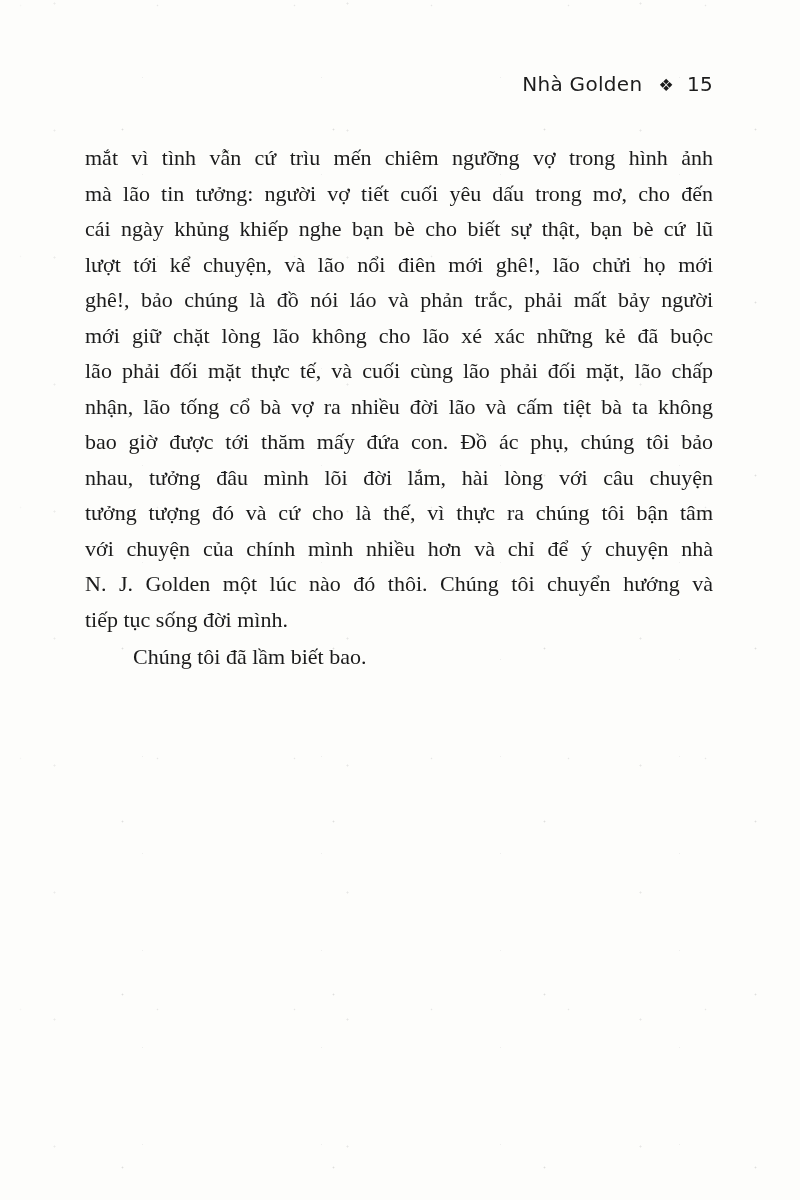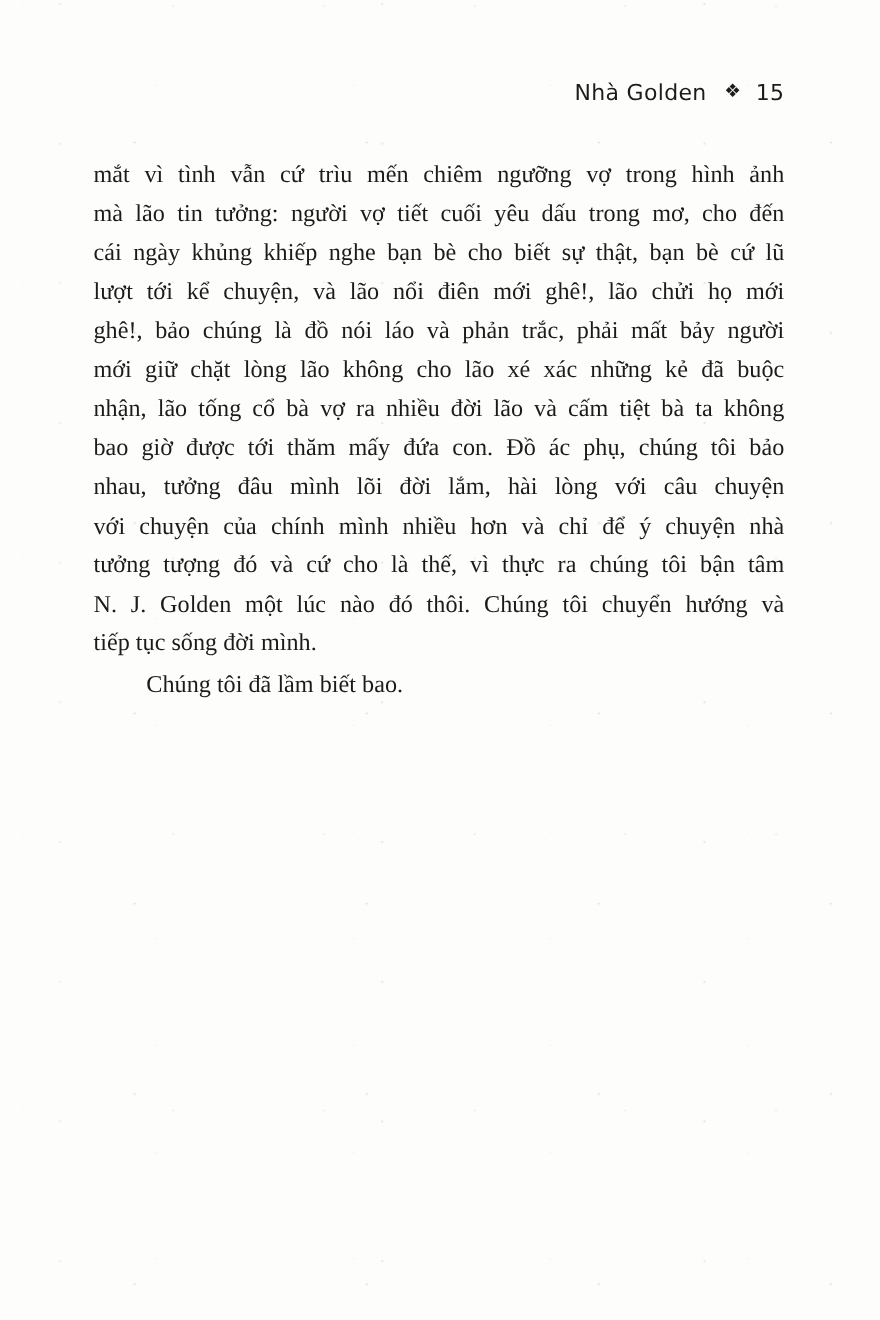--- a/index.html
+++ b/index.html
@@ -22,21 +22,21 @@
     background-size: 211px 173px, 137px 251px, 293px 127px, 179px 97px;
     background-position: 17px 43px, 89px 131px, 201px 67px, 53px 29px;
     overflow: hidden;
     color: #1b1b1b;
   }
   .running-header {
     position: absolute;
     top: 72px;
     right: 87px;
     display: flex;
-    align-items: center;
+    align-items: flex-end;
     font-family: "DejaVu Sans", "Liberation Sans", sans-serif;
     font-size: 20px;
     letter-spacing: 0.3px;
     color: #1c1c1c;
     white-space: nowrap;
   }
   .running-header .ornament {
     font-size: 17px;
     margin: 0 13px 0 16px;
     position: relative;
@@ -91,25 +91,26 @@
   </div>
 
   <div class="textblock">
     <div class="para">
         <div class="line">mắt vì tình vẫn cứ trìu mến chiêm ngưỡng vợ trong hình ảnh</div>
         <div class="line">mà lão tin tưởng: người vợ tiết cuối yêu dấu trong mơ, cho đến</div>
         <div class="line">cái ngày khủng khiếp nghe bạn bè cho biết sự thật, bạn bè cứ lũ</div>
         <div class="line">lượt tới kể chuyện, và lão nổi điên mới ghê!, lão chửi họ mới</div>
         <div class="line">ghê!, bảo chúng là đồ nói láo và phản trắc, phải mất bảy người</div>
         <div class="line">mới giữ chặt lòng lão không cho lão xé xác những kẻ đã buộc</div>
+        <div class="line">lão phải đối mặt thực tế, và cuối cùng lão phải đối mặt, lão chấp</div>
         <div class="line">nhận, lão tống cổ bà vợ ra nhiều đời lão và cấm tiệt bà ta không</div>
         <div class="line">bao giờ được tới thăm mấy đứa con. Đồ ác phụ, chúng tôi bảo</div>
         <div class="line">nhau, tưởng đâu mình lõi đời lắm, hài lòng với câu chuyện</div>
+        <div class="line">tưởng tượng đó và cứ cho là thế, vì thực ra chúng tôi bận tâm</div>
         <div class="line">với chuyện của chính mình nhiều hơn và chỉ để ý chuyện nhà</div>
-        <div class="line">tưởng tượng đó và cứ cho là thế, vì thực ra chúng tôi bận tâm</div>
         <div class="line">N. J. Golden một lúc nào đó thôi. Chúng tôi chuyển hướng và</div>
         <div class="line">tiếp tục sống đời mình.</div>
       </div>
     <div class="para indented">
         <div class="line">Chúng tôi đã lầm biết bao.</div>
       </div>
   </div>
 </div>
 
 </body></html>

